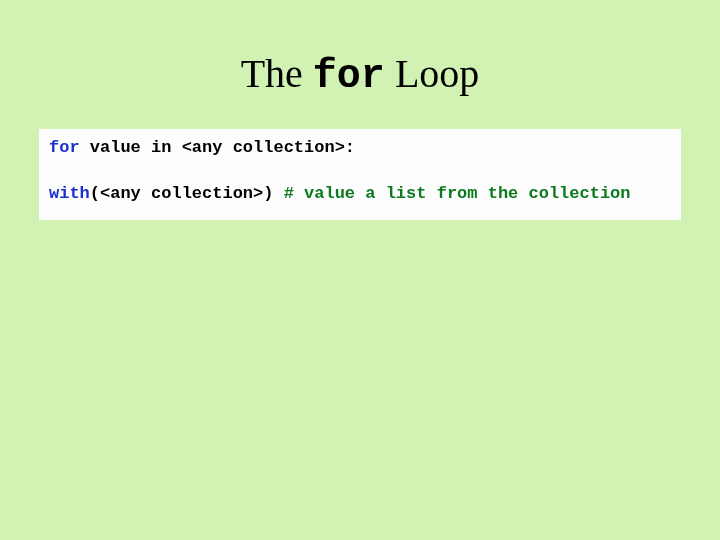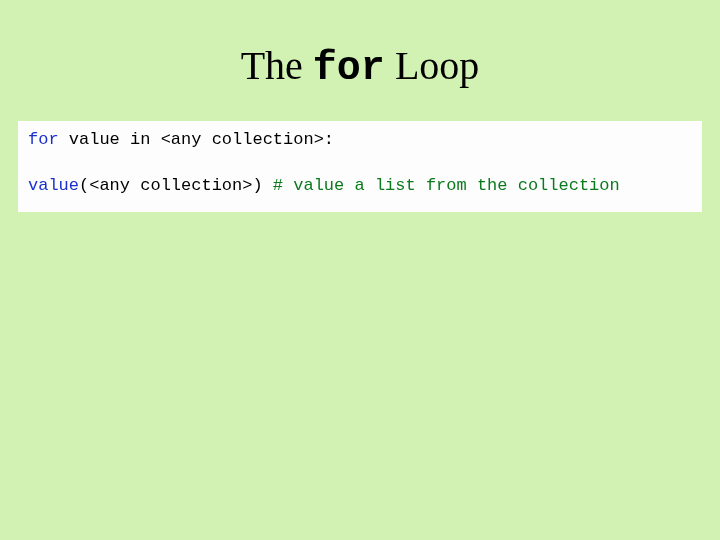--- a/index.html
+++ b/index.html
@@ -6,40 +6,40 @@
   html, body { width: 720px; height: 540px; }
   body {
     background: #d1f2b3;
     font-family: "Times New Roman", Times, serif;
     color: #000;
     position: relative;
   }
   .slide {
     width: 720px;
     height: 400px;
-    padding: 0;
+    padding: 8px;
   }
   .title {
     text-align: center;
     font-size: 40px;
     font-weight: normal;
     padding-top: 42px;
     padding-bottom: 30px;
   }
   .title .mono {
     font-family: "Courier New", Courier, monospace;
     font-weight: bold;
   }
   .code-box {
     background: #fdfdfd;
-    margin: 0 18px;
+    margin: 0 31px;
     padding: 8px 10px 10px 10px;
     font-family: "Courier New", Courier, monospace;
     font-size: 17px;
-    font-weight: normal;
+    font-weight: bold;
     line-height: 1.35;
     color: #000;
   }
   .code-box .indent { padding-left: 4.2ch; display: inline-block; }
   .sub-heading {
     font-family: "Times New Roman", Times, serif;
     font-size: 26px;
     font-weight: normal;
     padding: 26px 0 14px 212px;
   }
@@ -58,17 +58,17 @@
 
   <div class="code-box">
     <div>
       <span class="kw-blue">for</span><span> value in &lt;any collection&gt;:</span>
     </div>
   </div>
 
 
   <div class="code-box second">
     <div>
-      <span class="kw-blue">value</span><span>(&lt;any collection&gt;)   </span><span class="comment-green"># value a list from the collection</span>
+      <span class="kw-blue">with</span><span>(&lt;any collection&gt;)   </span><span class="comment-green"># value a list from the collection</span>
     </div>
   </div>
 
 </div>
 
 </body></html>

